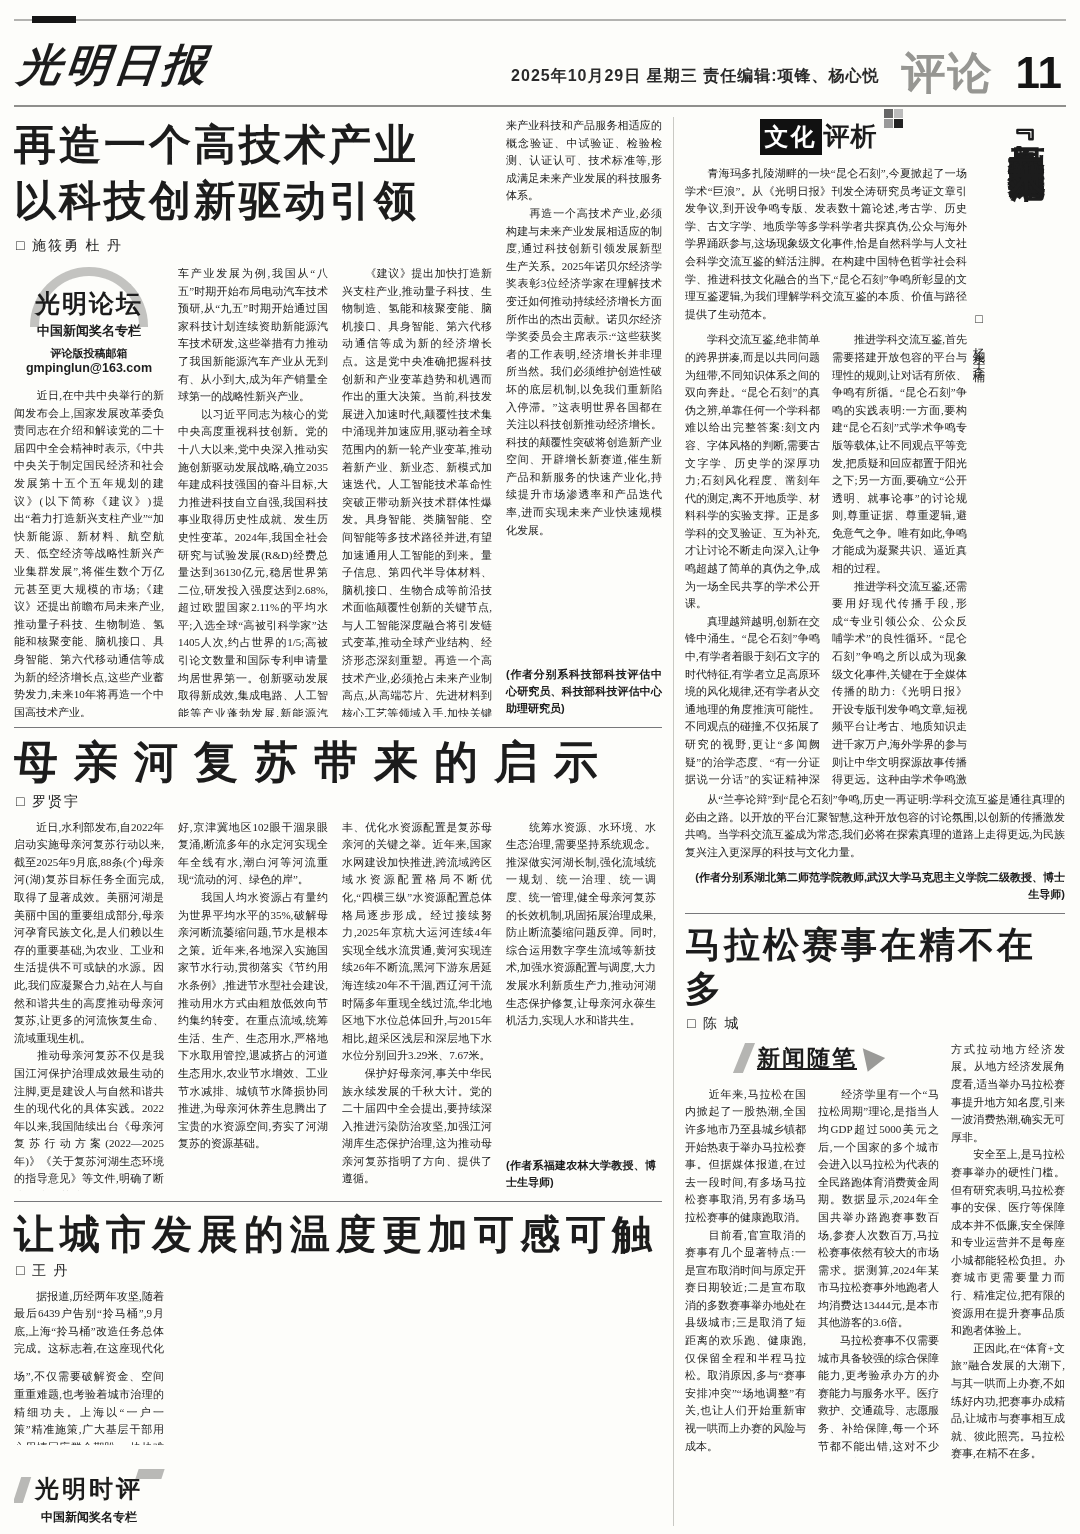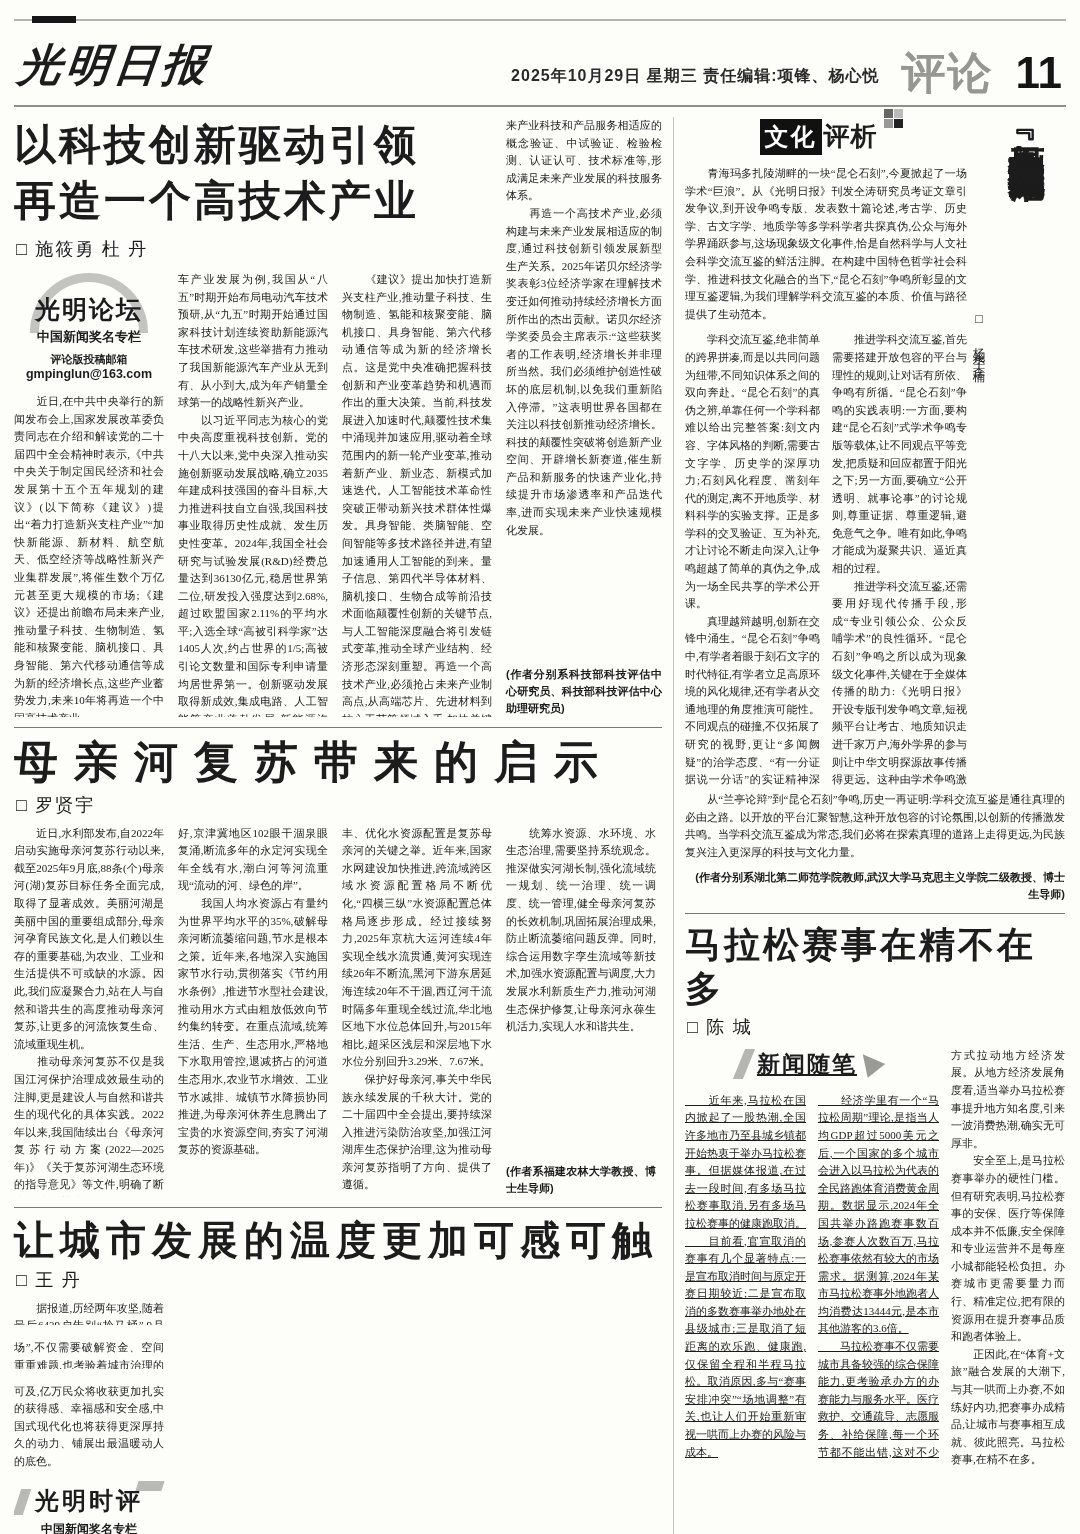--- a/index.html
+++ b/index.html
@@ -20,21 +20,21 @@
   .section-label { font-size:44px; font-weight:900; color:#969692; font-family:"Liberation Sans",sans-serif; letter-spacing:2px; line-height:1; }
   .page-number { font-size:44px; font-weight:bold; color:#151515; line-height:1; font-family:"Liberation Sans",sans-serif; }
   
   .main { display:flex; margin-top:10px; }
   .zone-left { width:648px; }
   .zone-right { width:392px; border-left:1px solid #c9c9c4; padding-left:11px; margin-left:11px; }
   .hr { border:none; border-top:1.5px solid #77777a; margin:10px 0; }
   
   .bt { font-size:11px; line-height:17.6px; text-align:justify; white-space:pre-line; overflow:hidden; }
   .credit { font-size:11px; line-height:17px; font-weight:bold; text-align:justify; white-space:pre-line; font-family:"Liberation Sans",sans-serif; }
-  .byline { font-size:18px; margin:4px 0 8px 2px; letter-spacing:2px; }
+  .byline { font-size:14px; margin:4px 0 8px 2px; letter-spacing:2px; }
   
   .a1 { display:flex; gap:14px; height:600px; }
   .a1-left { width:478px; display:flex; flex-direction:column; }
   .a1-title { font-size:42px; font-weight:900; line-height:56px; letter-spacing:3px; }
   .a1-byline { margin:8px 0 10px 2px; }
   .a1-cols { display:flex; gap:14px; flex:1; overflow:hidden; }
   .a1-col { width:150px; }
   .a1-colflex { display:flex; flex-direction:column; }
   .forum-box { position:relative; height:114px; margin-bottom:8px; text-align:center; overflow:hidden; }
   .forum-arc { width:118px; height:60px; border:9px solid #c3c3c0; border-bottom:none; border-radius:120px 120px 0 0; margin:2px auto -40px auto; }
@@ -75,21 +75,21 @@
   .tb-sub { font-size:12px; font-weight:bold; margin-top:4px; font-family:"Liberation Sans",sans-serif; }
   
   .a5-title { font-size:36px; font-weight:900; letter-spacing:3px; line-height:1.2; }
   .a5-body { display:flex; gap:12px; margin-top:8px; height:430px; overflow:hidden; }
   .a5-left { width:254px; }
   .essay-badge { display:flex; align-items:center; justify-content:center; gap:8px; margin:2px 0 12px 0; }
   .eb-bar { width:10px; height:30px; background:#b5b5b2; transform:skewX(-22deg); }
   .eb-text { font-size:23px; font-weight:900; font-family:"Liberation Sans",sans-serif; letter-spacing:2px;text-decoration:underline; }
   .eb-fold { width:0; height:0; border-left:20px solid #9a9a97; border-top:14px solid transparent; border-bottom:10px solid transparent; transform:rotate(-12deg); }
   .a5-cols { display:flex; gap:12px; height:372px; overflow:hidden; }
-  .a5-col { width:121px;text-decoration:underline; }
+  .a5-col { width:121px; }
   .a5-col3 { width:126px; }
 </style>
 </head>
 <body>
 
 <div class="page">
 
   <div class="topbar">
     <div class="line"></div>
     <div class="seg"></div>
@@ -103,22 +103,22 @@
     </div>
   </div>
 
   <div class="main">
 
     <div class="zone-left">
 
       <div class="a1">
         <div class="a1-left">
           <div class="a1-title">
+            <div>再造一个高技术产业</div>
             <div>以科技创新驱动引领</div>
-            <div>再造一个高技术产业</div>
           </div>
           <div class="byline a1-byline">□ 施筱勇  杜 丹</div>
           <div class="a1-cols">
             <div class="a1-col a1-colflex">
               <div class="forum-box">
                 <div class="forum-arc"></div>
                 <div class="forum-title">光明论坛</div>
                 <div class="forum-sub">中国新闻奖名专栏</div>
                 <div class="forum-mail">评论版投稿邮箱</div>
                 <div class="forum-email">gmpinglun@163.com</div>
@@ -161,21 +161,20 @@
 
       <div>
         <div class="a4-title">让城市发展的温度更加可感可触</div>
         <div class="byline">□ 王 丹</div>
         <div class="a4-cols">
           <div class="a4-col bt">　　据报道,历经两年攻坚,随着最后6439户告别“拎马桶”,9月底,上海“拎马桶”改造任务总体完成。这标志着,在这座现代化大都市,居民早起倒马桶彻底成为历史。这是人民城市建设的又一座里程碑,是城市发展新的温暖注脚。
 　　“拎马桶”,对上海年轻一代或许陌生,却是不少老上海人刻骨铭心的记忆。在逼仄的里弄、老旧的房屋中,因缺乏独立卫生设施,清晨倒马桶成为几代人的生活日常。</div>
           <div class="a4-col bt">场”,不仅需要破解资金、空间重重难题,也考验着城市治理的精细功夫。上海以“一户一策”精准施策,广大基层干部用心用情回应群众期盼,一块块难啃的“硬骨头”被逐一啃下,民生清单变成了百姓实实在在的幸福账单。
 　　下决心解决如此困难的民生大事,并非只停留在口头上。平心而论,这一改造投入大、周期长、收益“小”,但恰恰是这样的“小事”,最能体现人民城市的价值取向。民有所呼、我有所应,把群众的“急难愁盼”放在心上,城市发展才有温度。</div>
           <div class="a4-col">
-            <div class="bt">可及,亿万民众将收获更加扎实的获得感、幸福感和安全感,中国式现代化也将获得更深厚持久的动力、铺展出最温暖动人的底色。</div>
             <div class="times-badge">
               <div class="tb-title">光明时评</div>
               <div class="tb-sub">中国新闻奖名专栏</div>
             </div>
           </div>
         </div>
       </div>
 
     </div>
 

